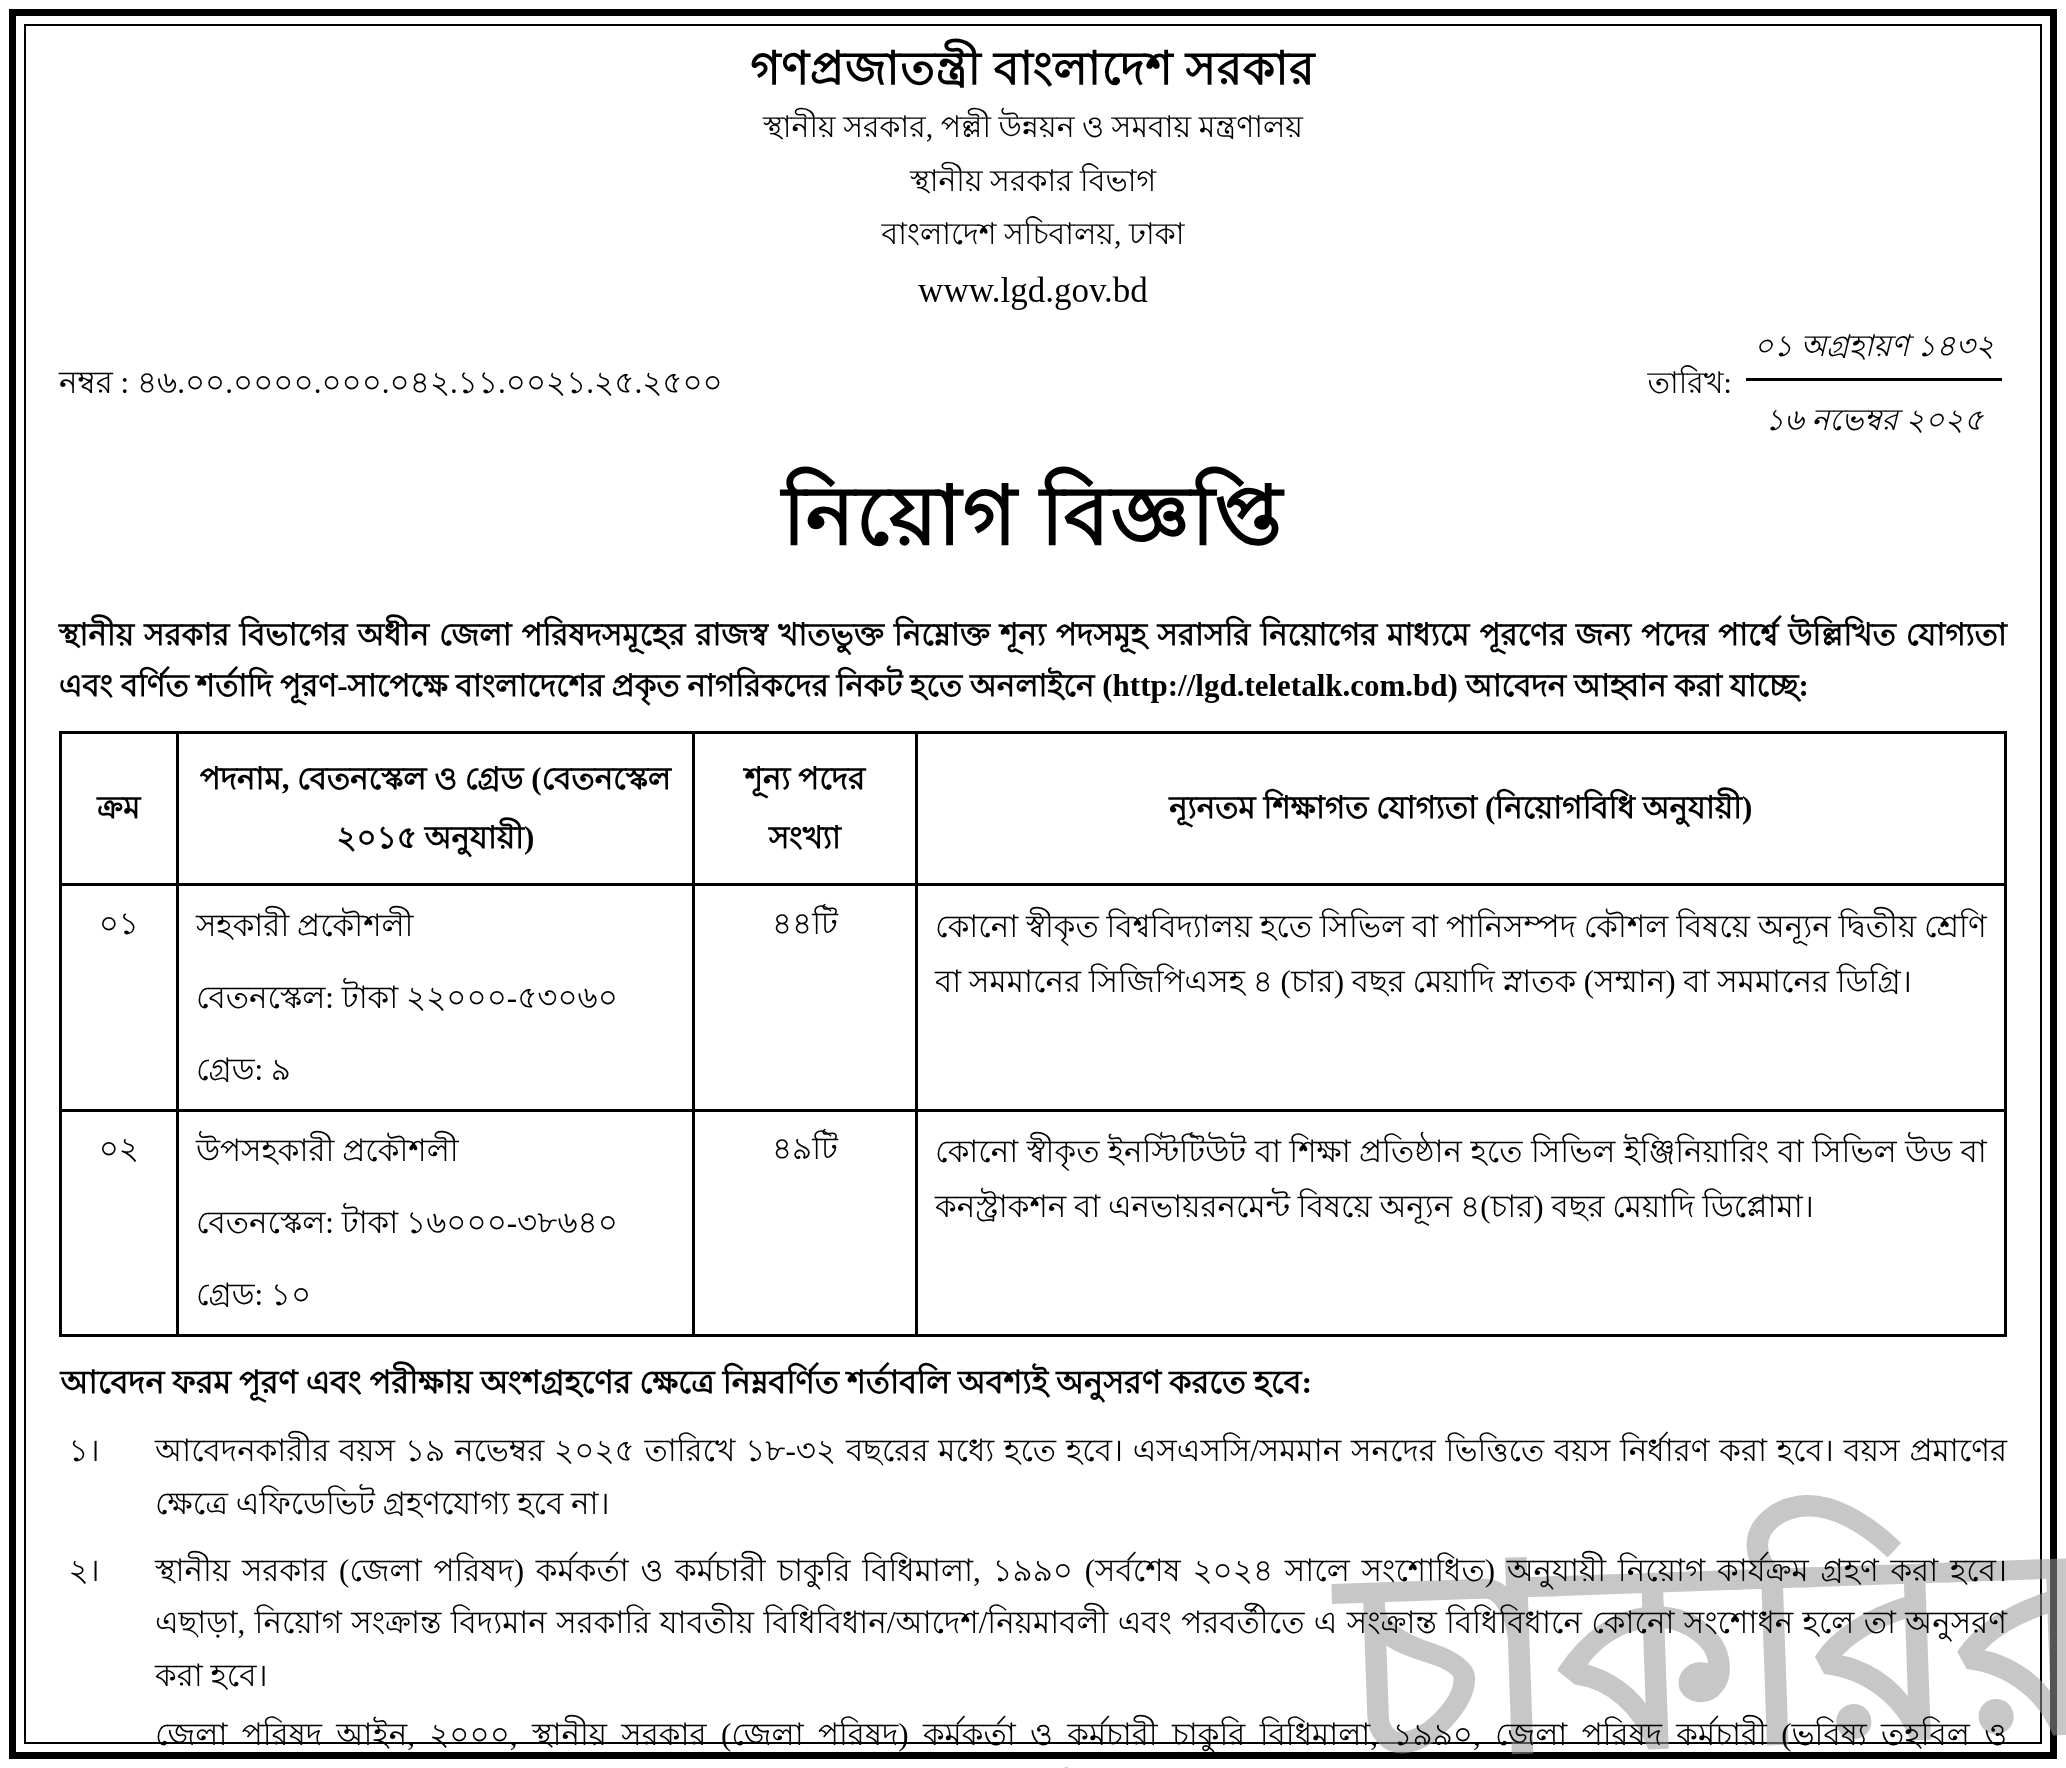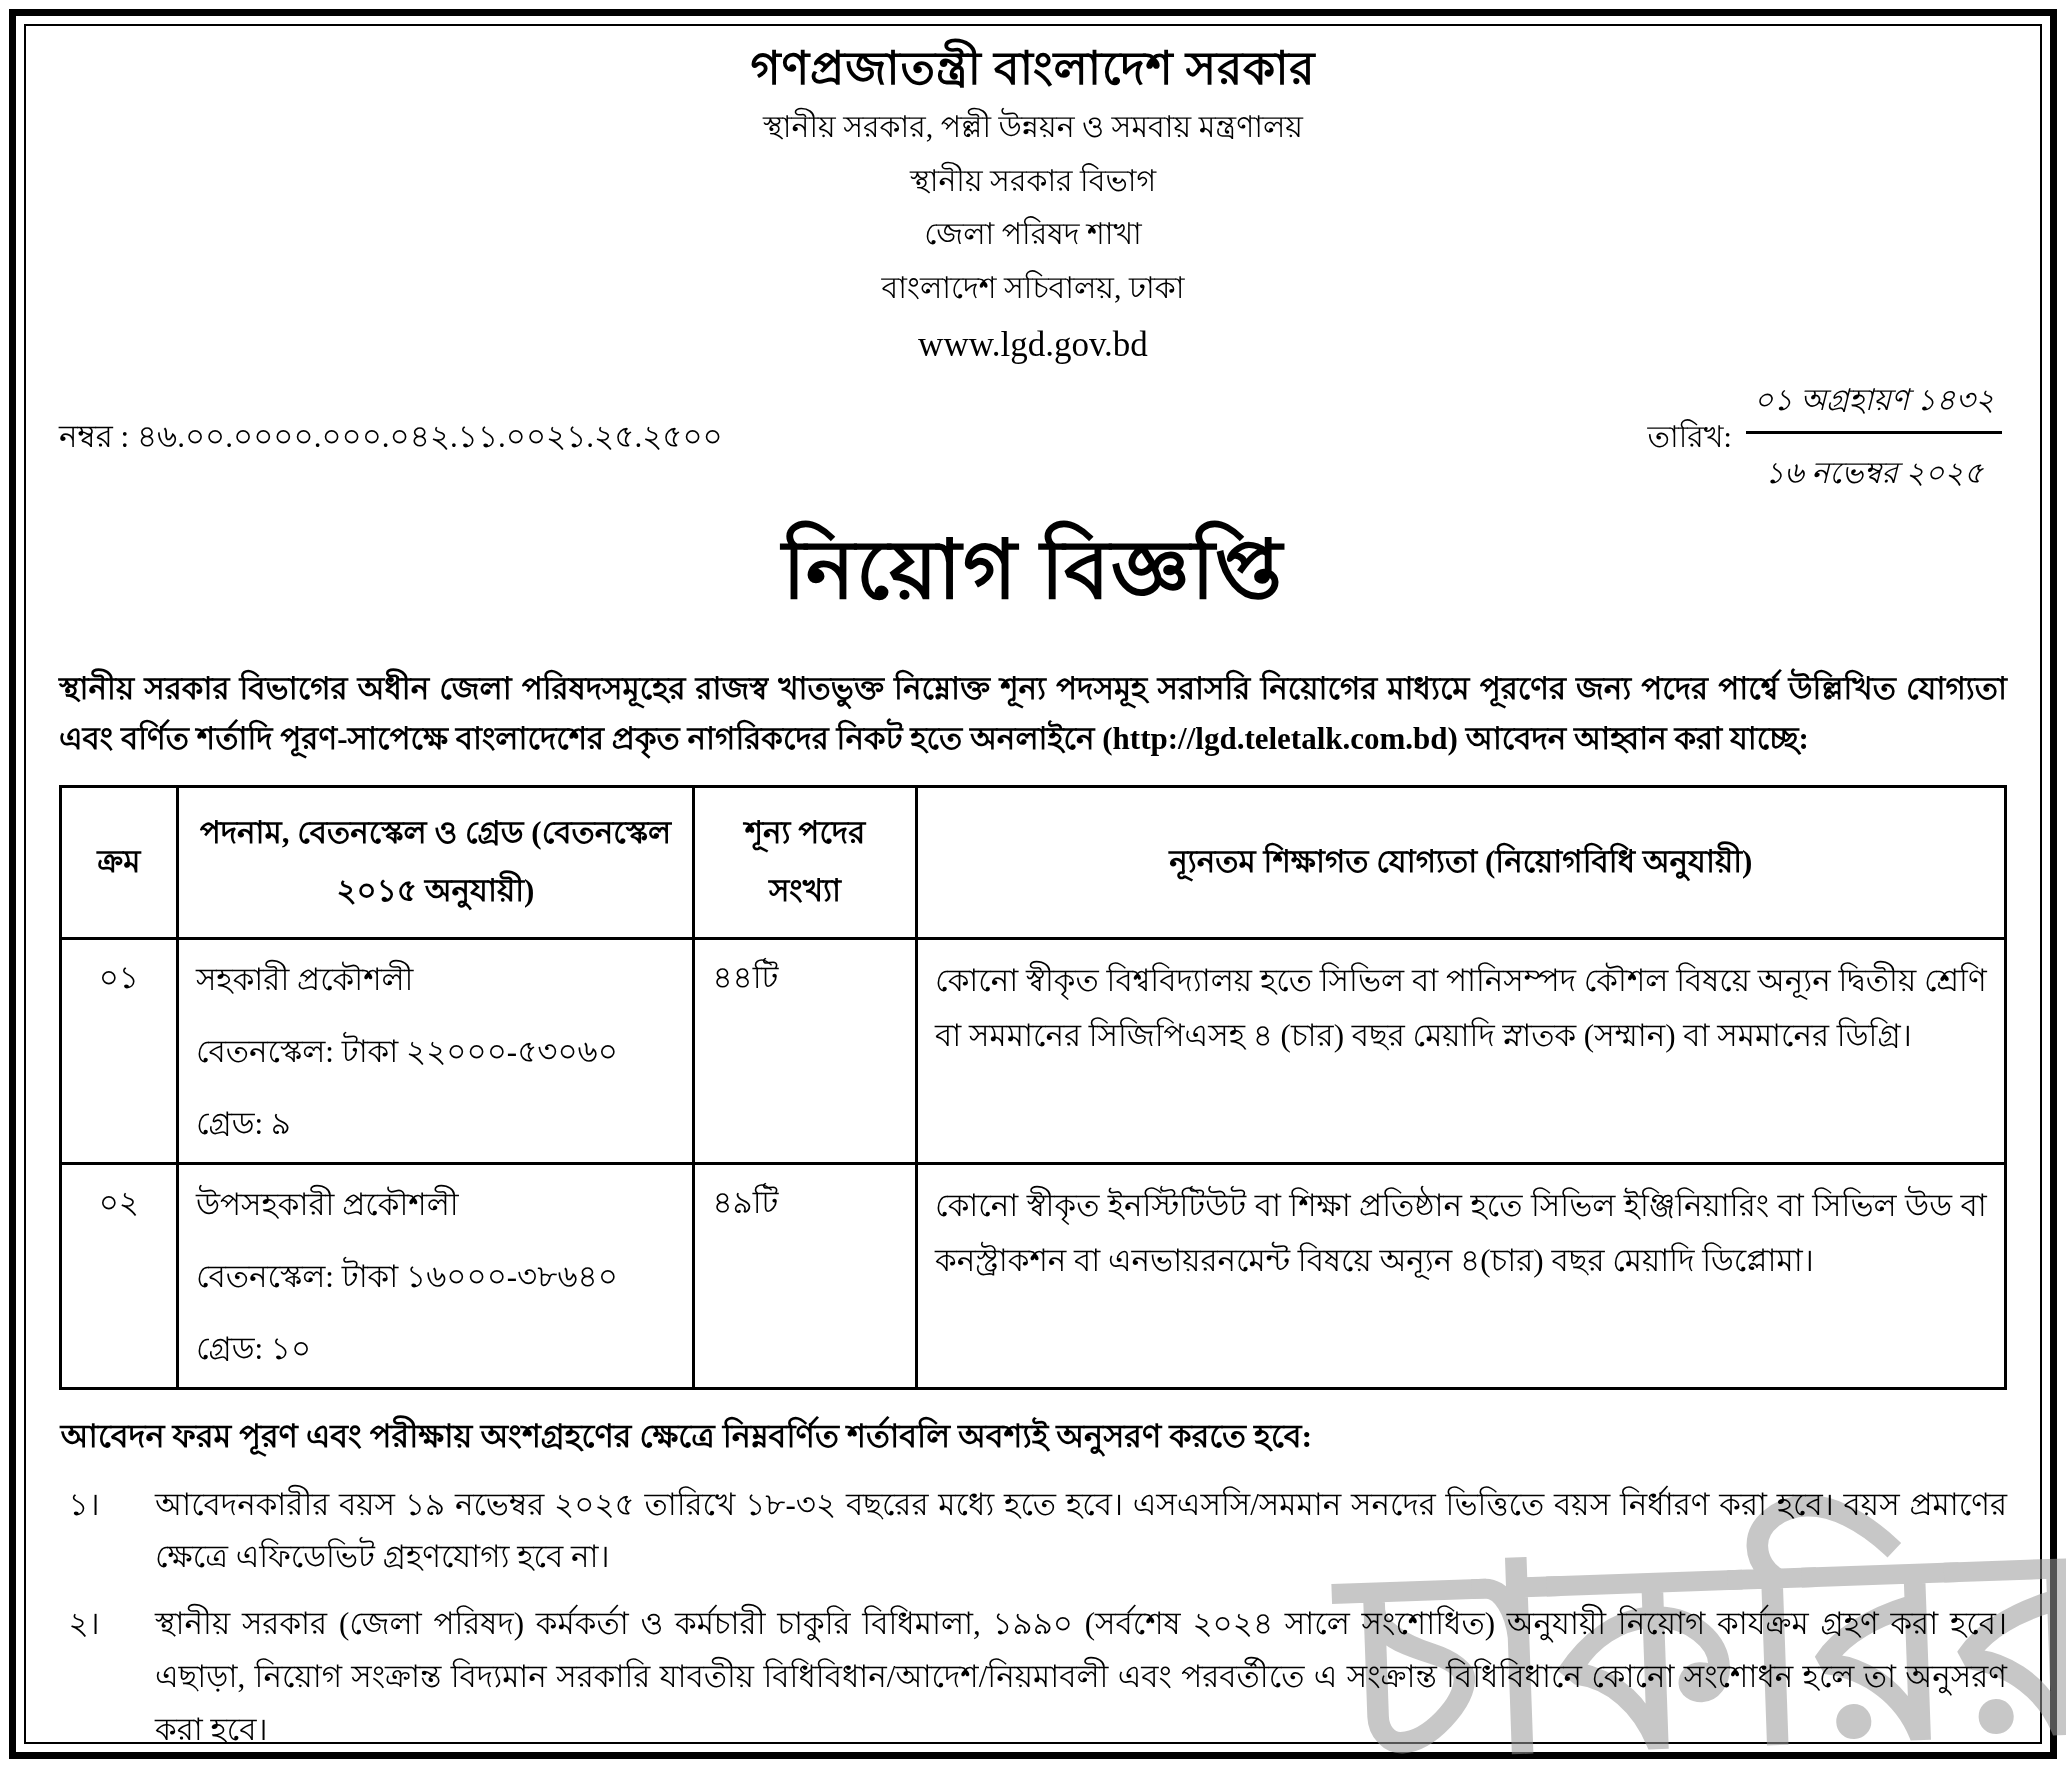--- a/index.html
+++ b/index.html
@@ -67,21 +67,21 @@
     vertical-align:top;
   }
   table.positions th{
     font-weight:bold; text-align:center; vertical-align:middle;
     line-height:1.9; padding-top:15.7px; padding-bottom:15.7px;
   }
   .col-sl{ width:79px; text-align:center; }
   .col-post{ width:479px; }
   .col-vac{ width:185px; text-align:center; }
   td.cell-sl{ text-align:center; padding-top:17.3px; }
-  td.cell-vac{ padding-top:17.3px; }
+  td.cell-vac{ text-align:center; padding-top:17.3px; }
   .post-line{ line-height:1.0; margin:11px 0 41px 0; }
   .post-line:last-child{ margin-bottom:11px; }
   td.cell-qual{ line-height:1.78; text-align:justify; }
   
   .cond-head{
     font-weight:bold; font-size:32px; margin:20.4px 0 14px 1.6px;
   }
   .cond-item{
     display:grid; grid-template-columns:96px 1fr;
     font-size:31px; line-height:1.7;
@@ -108,21 +108,20 @@
   <div class="frame-inner"></div>
 
   <div class="watermark">চাকরির</div>
 
   <div class="content">
 
     <div class="hdr">
       <div class="govt">গণপ্রজাতন্ত্রী বাংলাদেশ সরকার</div>
       <div class="sub">স্থানীয় সরকার, পল্লী উন্নয়ন ও সমবায় মন্ত্রণালয়</div>
       <div class="sub">স্থানীয় সরকার বিভাগ</div>
-      <div class="sub">জেলা পরিষদ শাখা</div>
       <div class="sub">বাংলাদেশ সচিবালয়, ঢাকা</div>
       <div class="web">www.lgd.gov.bd</div>
     </div>
 
     <div class="memo-row">
       <div class="memo-no">
         <span>নম্বর :</span>
         <span>৪৬.০০.০০০০.০০০.০৪২.১১.০০২১.২৫.২৫০০</span>
       </div>
       <div class="date-wrap">

